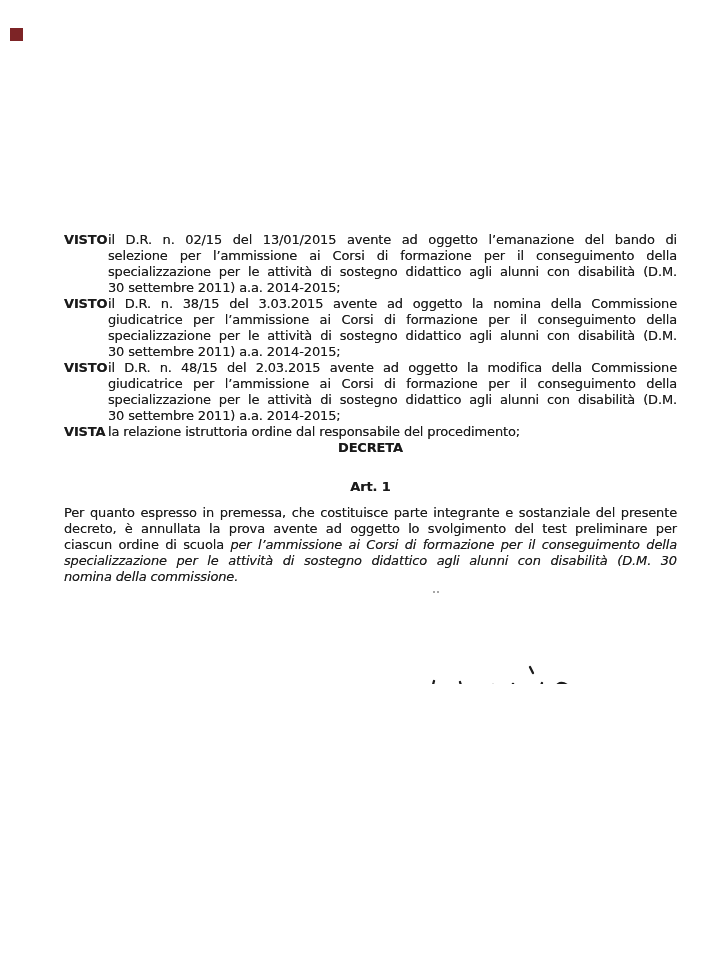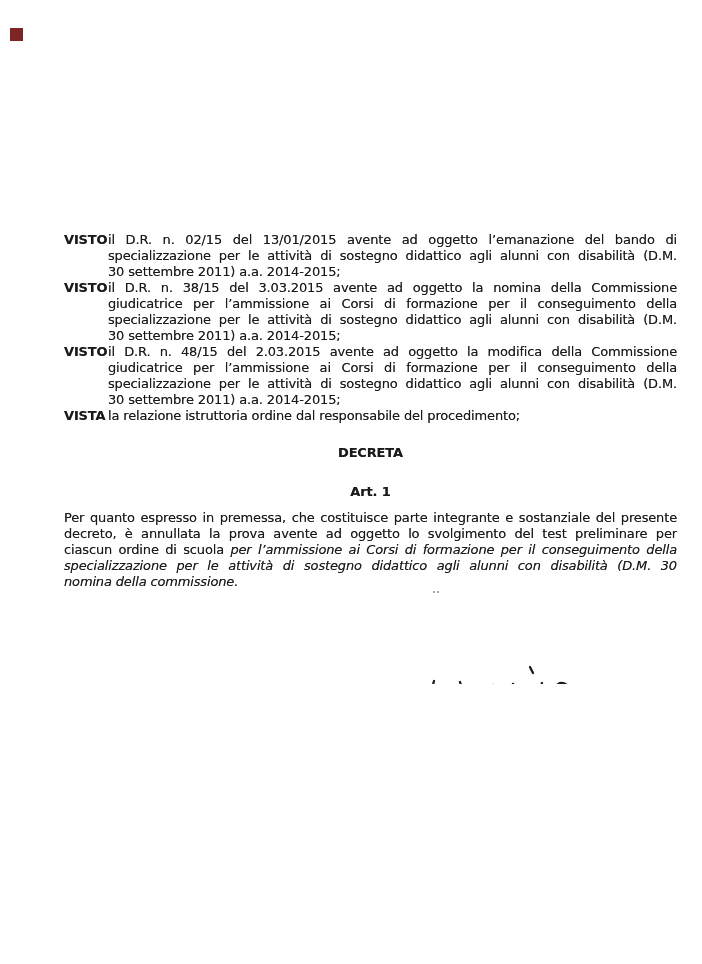--- a/index.html
+++ b/index.html
@@ -17,21 +17,21 @@
   .doc{
     position:absolute;left:64px;top:232px;width:613px;
     font-size:13px;line-height:16px;letter-spacing:-0.15px;
     text-shadow:0 0 0.4px rgba(0,0,0,.55);
   }
   .line{text-align:justify;text-align-last:justify;}
   .lastline{text-align-last:left;}
   .it{font-style:italic;}
   .premise{position:relative;padding-left:44px;}
   .plabel{position:absolute;left:0;top:0;font-weight:bold;}
-  .h-decreta{margin-top:21px;font-weight:bold;text-align:center;}
+  .h-decreta{font-weight:bold;text-align:center;}
   .h-art{margin-top:23px;font-weight:bold;text-align:center;}
   .article{margin-top:10px;}
   .place-date{
     position:absolute;left:64px;top:682px;
     font-size:14px;line-height:16px;
     text-shadow:0 0 0.4px rgba(0,0,0,.55);
   }
   .sig-svg{position:absolute;left:420px;top:656px;}
   .role{
     position:absolute;left:407px;top:730px;width:160px;
@@ -54,20 +54,21 @@
 
 <div class="page">
 
   <div class="corner-marker" style="background: rgb(125, 36, 38);"></div>
 
   <div class="doc">
     <div>
         <div class="premise">
           <span class="plabel">VISTO</span>
           <div class="line">il D.R. n. 02/15 del 13/01/2015 avente ad oggetto l’emanazione del bando di</div>
+          <div class="line">selezione per l’ammissione ai Corsi di formazione per il conseguimento della</div>
           <div class="line">specializzazione per le attività di sostegno didattico agli alunni con disabilità (D.M.</div>
           <div class="line lastline">30 settembre 2011) a.a. 2014-2015;</div>
         </div>
         <div class="premise">
           <span class="plabel">VISTO</span>
           <div class="line">il D.R. n. 38/15 del 3.03.2015 avente ad oggetto la nomina della Commissione</div>
           <div class="line">giudicatrice per l’ammissione ai Corsi di formazione per il conseguimento della</div>
           <div class="line">specializzazione per le attività di sostegno didattico agli alunni con disabilità (D.M.</div>
           <div class="line lastline">30 settembre 2011) a.a. 2014-2015;</div>
         </div>

